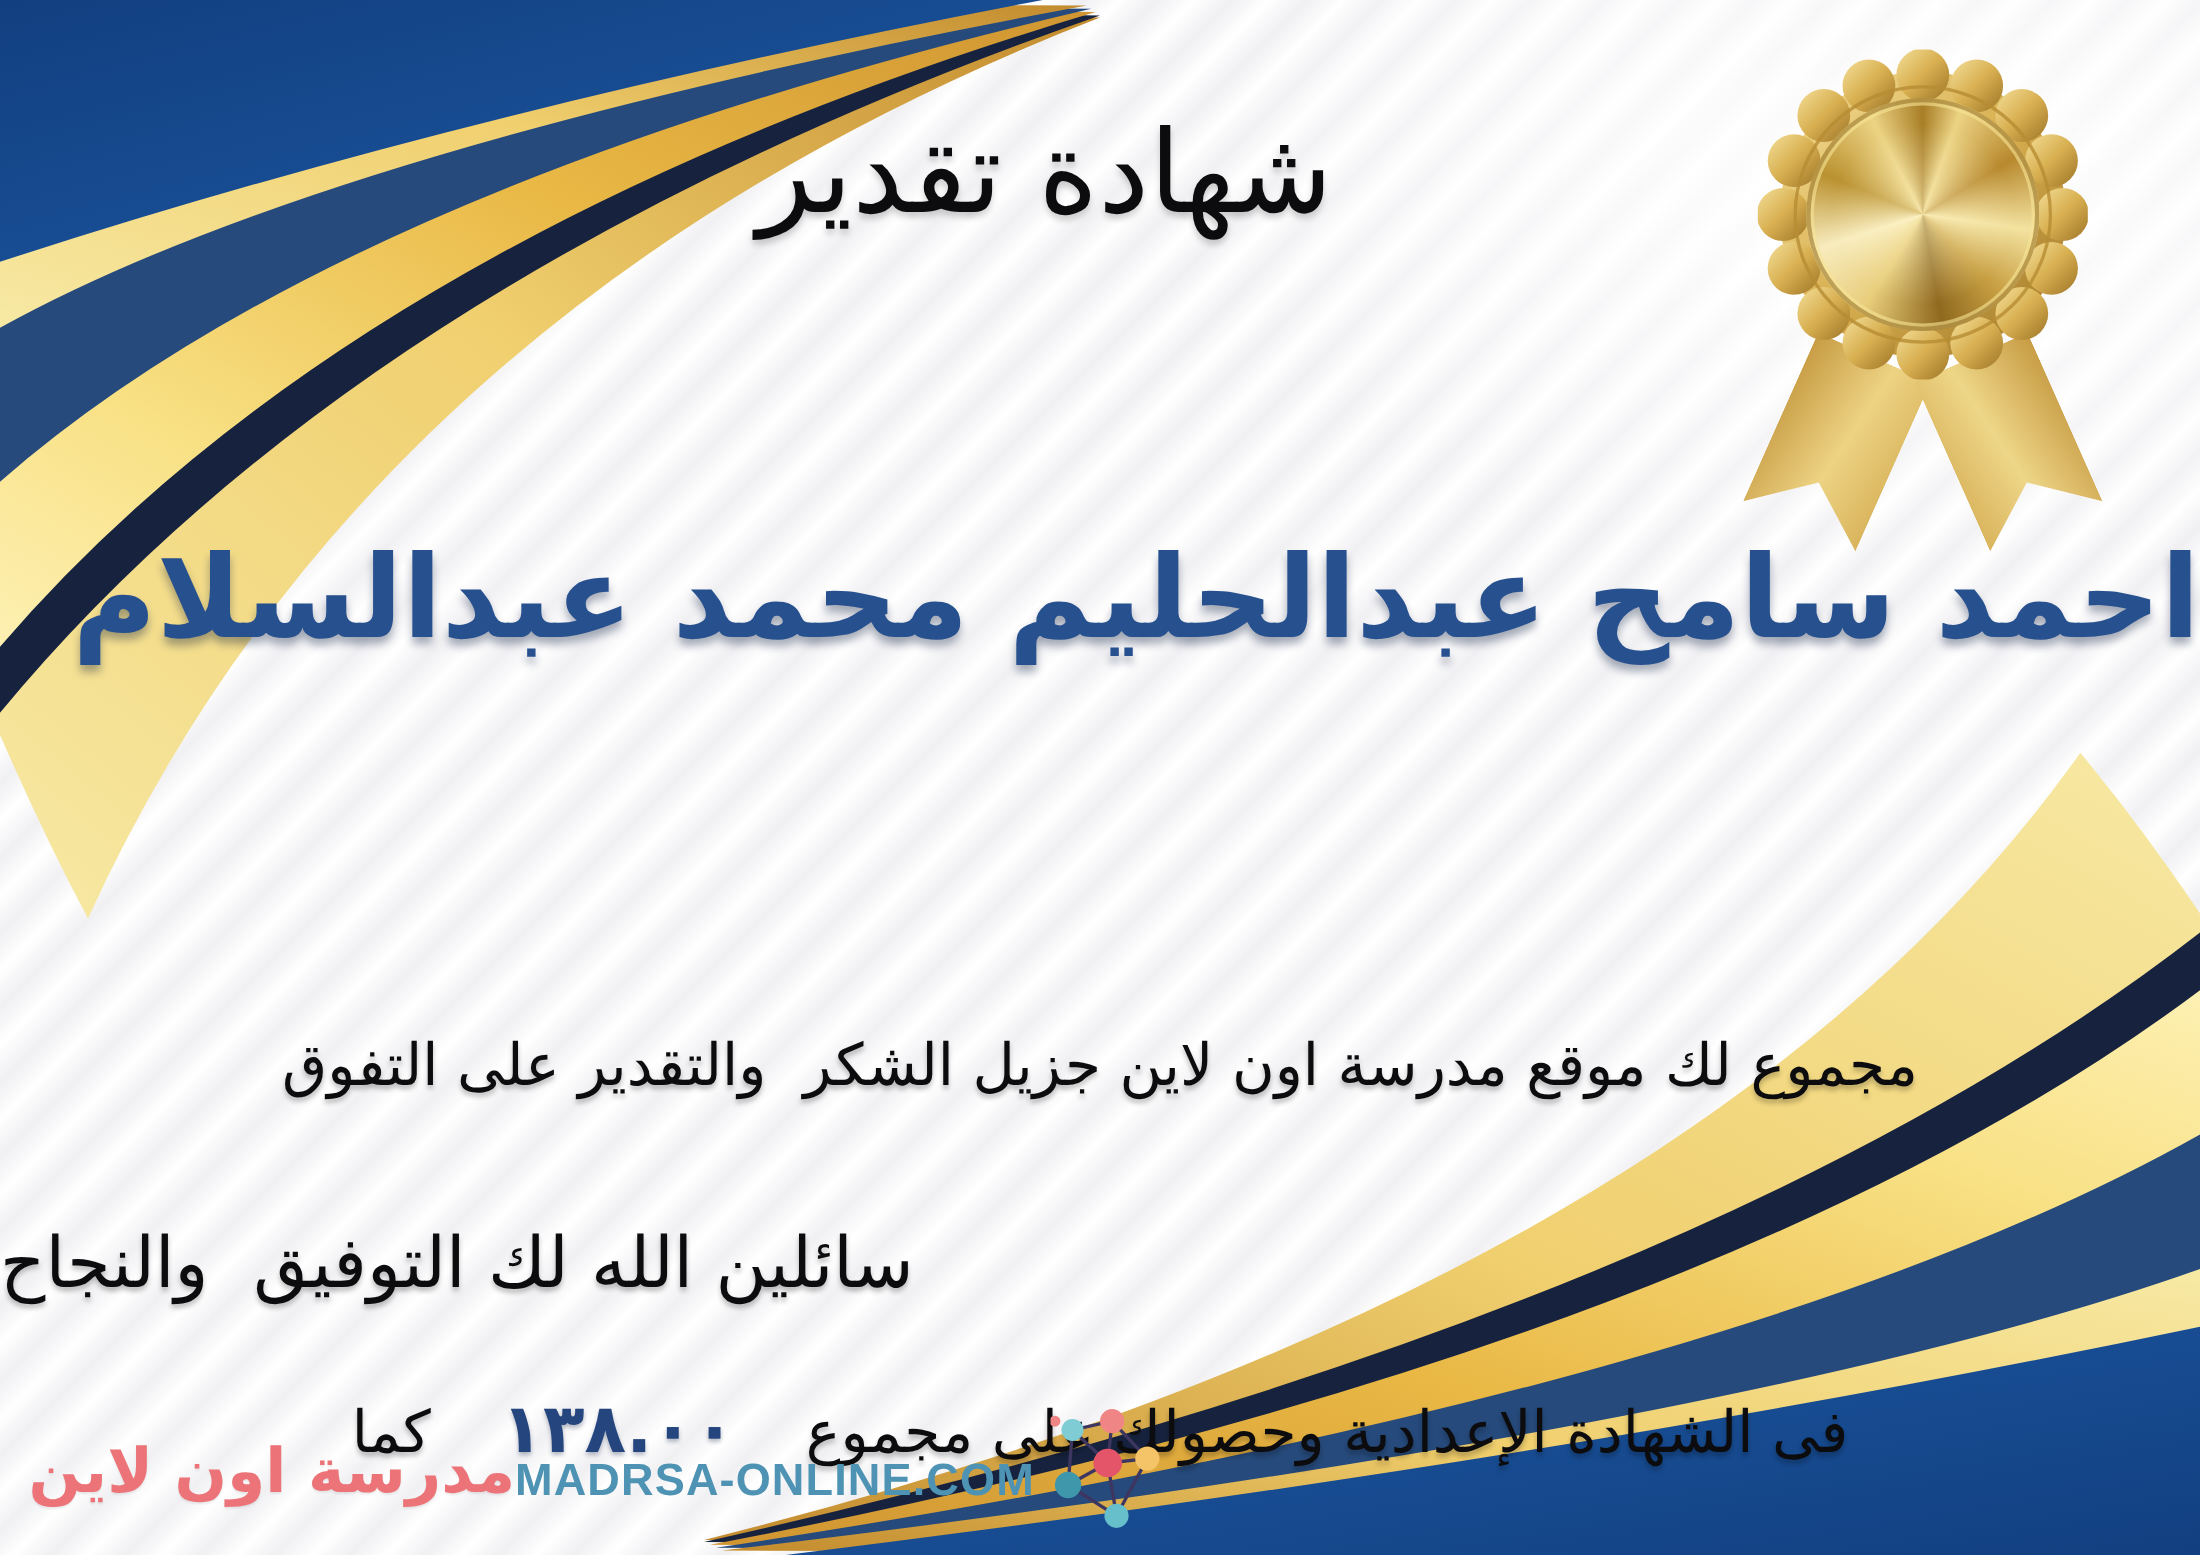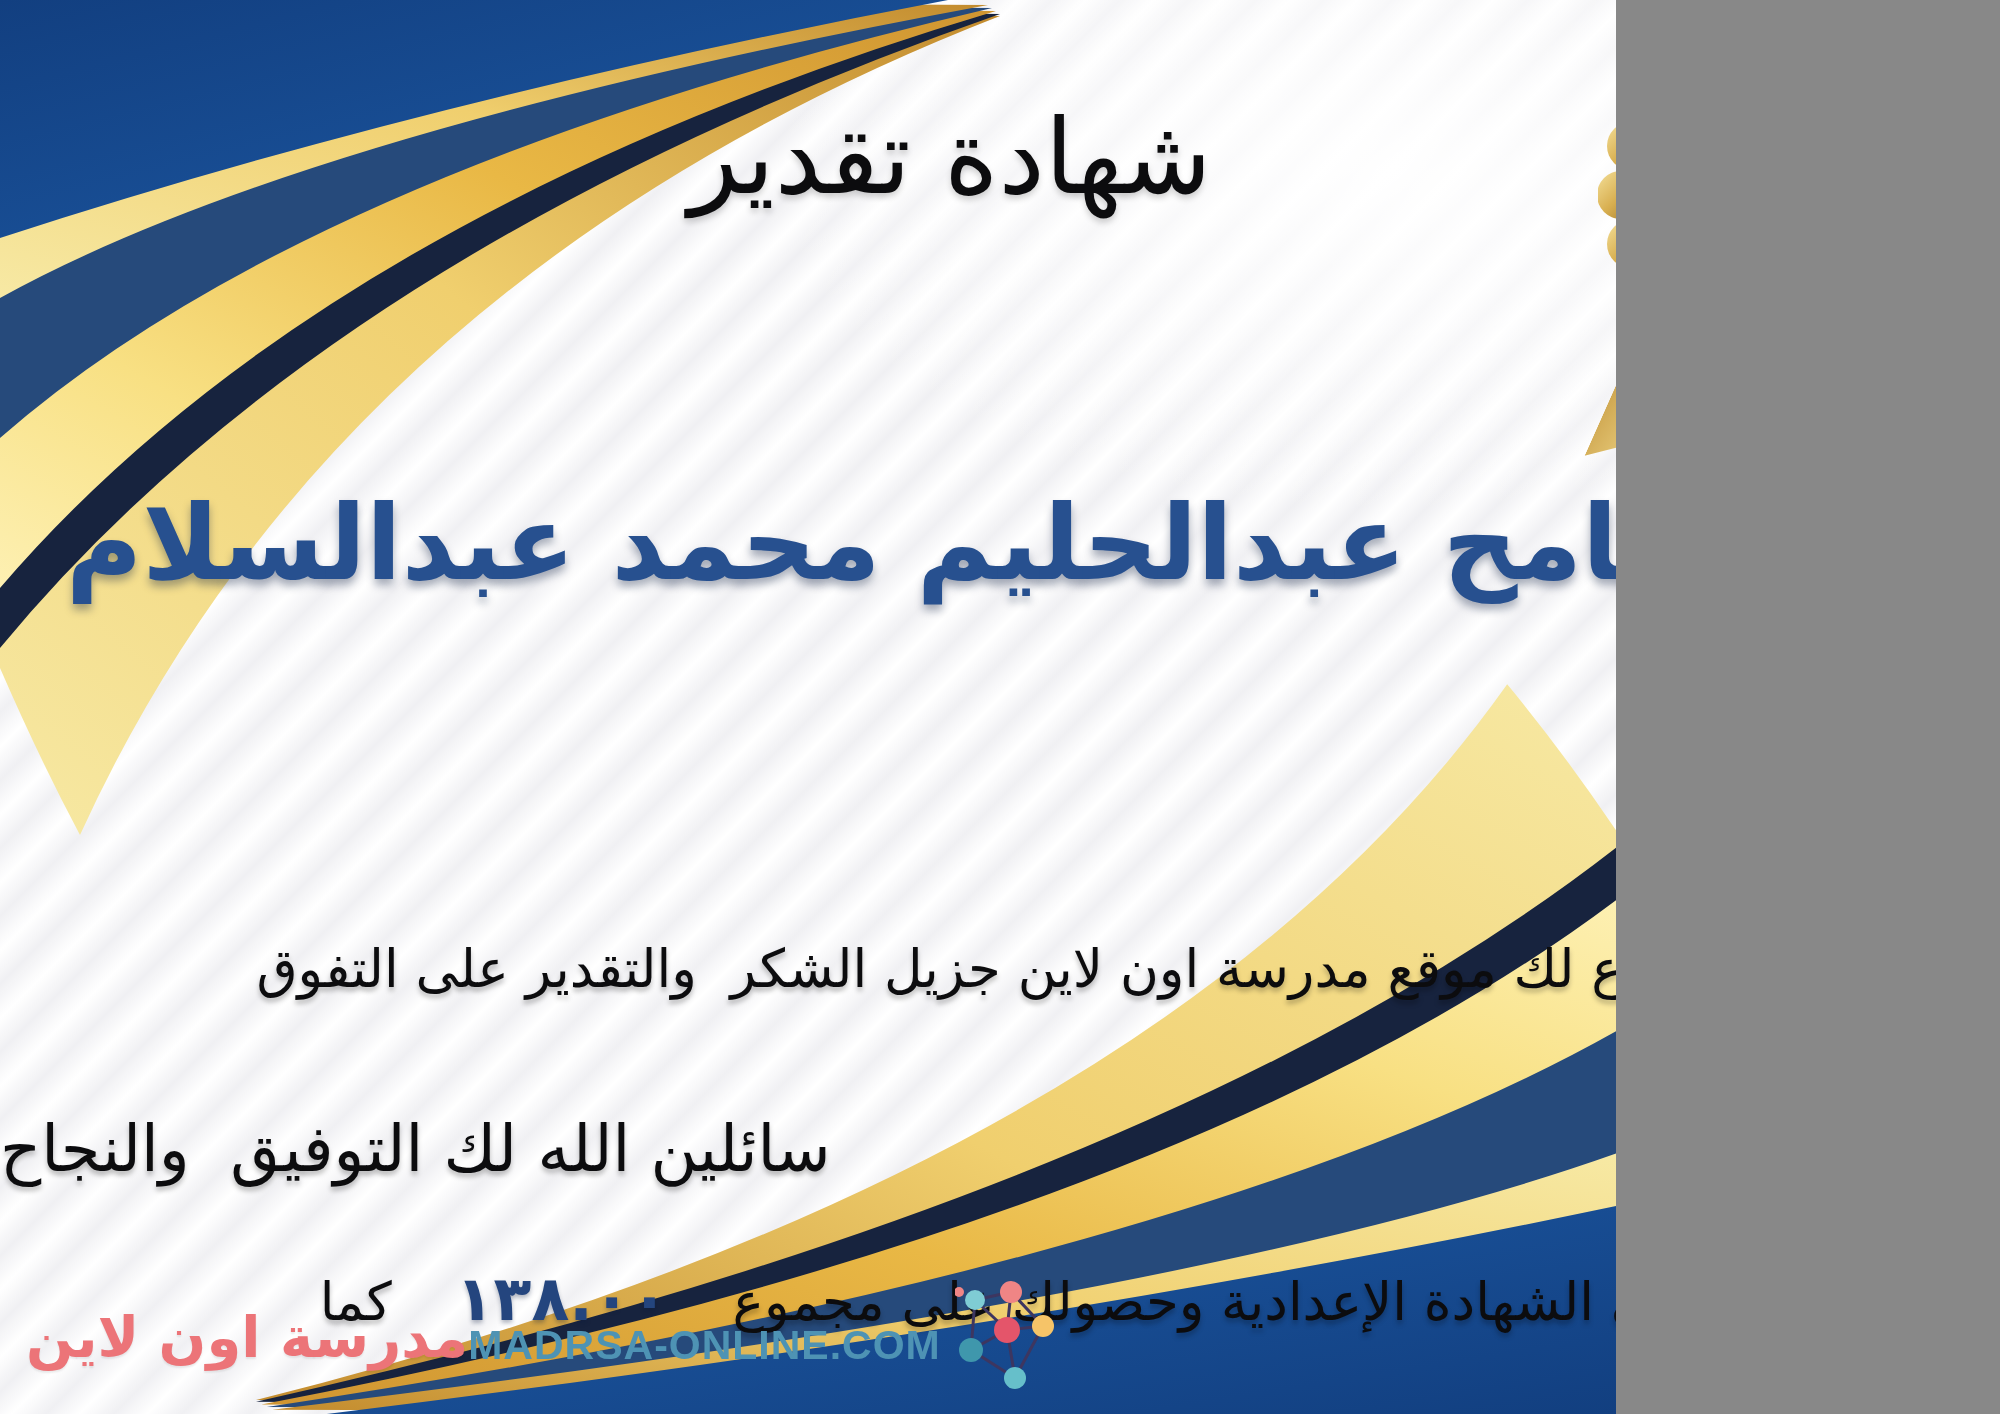--- a/index.html
+++ b/index.html
@@ -1,17 +1,17 @@
 <!DOCTYPE html>
 <html><head>
 <meta charset="utf-8">
 <style>
   html,body{margin:0;padding:0;background:#888;}
   .page{
-    position:relative;width:1616px;height:1414px;overflow:hidden;
+    position:relative;width:2000px;height:1414px;overflow:hidden;
     background:
       radial-gradient(ellipse 900px 500px at 86% 12%, rgba(255,255,255,0.95), rgba(255,255,255,0) 70%),
       repeating-linear-gradient(135deg,#ffffff 0px,#f0f0f3 24px,#ffffff 48px);
     font-family:"DejaVu Sans",sans-serif;
   }
   
   .corner{position:absolute;display:block;}
   .corner.tl{left:0;top:0;width:1000px;height:840px;}
   .corner.br{right:0;bottom:0;width:1360px;height:734px;transform:rotate(180deg);}
   

